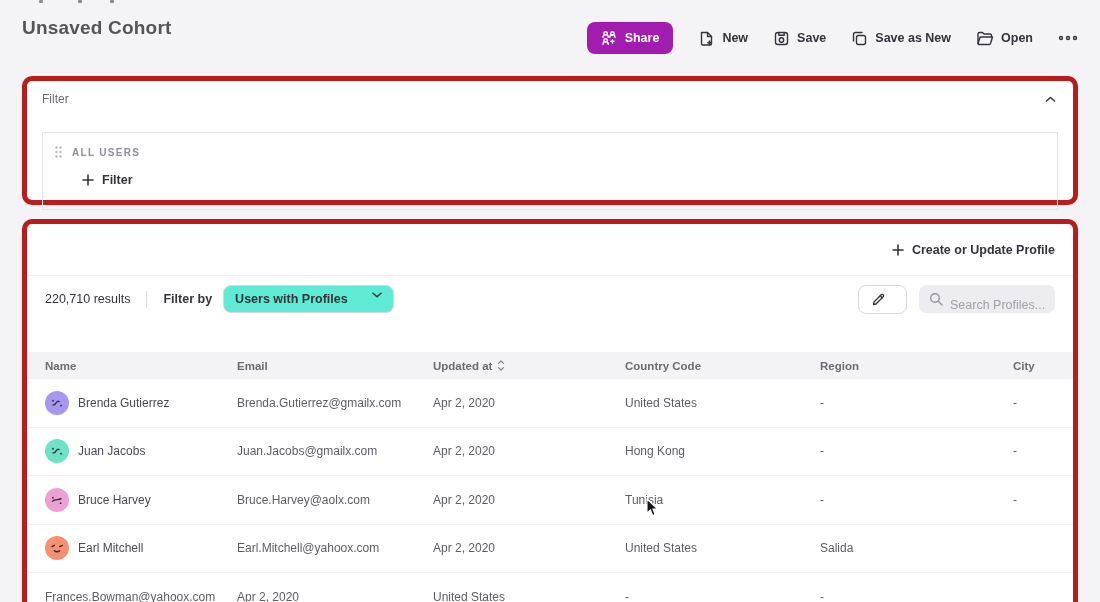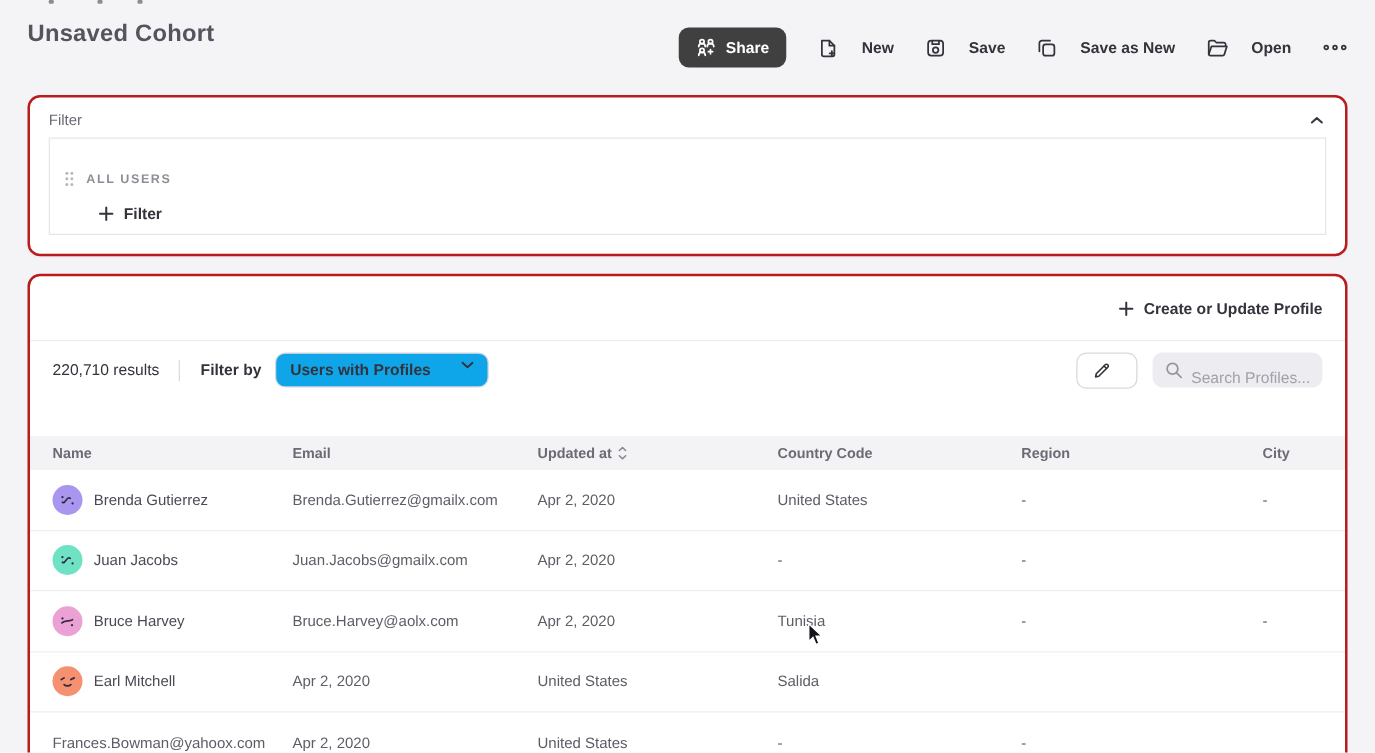--- a/index.html
+++ b/index.html
@@ -13,58 +13,58 @@
   }
   
   .remnant { position:absolute; top:0; height:3px; width:4px; background:#8d8a93; border-radius:1px; }
 
   
   .page-header { height:76px; padding:0 22px; display:flex; justify-content:space-between; }
   .page-title { font-size:19px; font-weight:bold; color:#56525e; margin-top:17px; letter-spacing:.2px; }
   .header-actions { display:flex; align-items:center; gap:25px; }
   .btn-primary {
     display:flex; align-items:center; gap:8px;
-    background:#404040; color:#fff; border:none; border-radius:8px;
+    background:#a21caf; color:#fff; border:none; border-radius:8px;
     padding:8px 14px; font-size:12.5px; font-weight:bold; font-family:inherit; cursor:pointer;
   }
   .btn-ghost {
-    display:flex; align-items:center; gap:18px;
+    display:flex; align-items:center; gap:7px;
     background:transparent; border:none; font-family:inherit;
     font-size:12.5px; font-weight:bold; color:#35323c; cursor:pointer;
   }
   .icon { display:inline-flex; flex:none; }
 
   
   .card {
-    background:#fff; border:2px solid #b91c1c; border-radius:10px;
+    background:#fff; border:5px solid #b91c1c; border-radius:10px;
     margin:0 22px; box-shadow:0 1px 2px rgba(40,35,60,.03);
   }
 
   
   .filter-card { padding:9px 15px 14px; height:129px; }
   .filter-head { display:flex; justify-content:space-between; align-items:center; height:18px; }
   .filter-title { font-size:12px; color:#6b6875; }
   .collapse-btn { background:none; border:none; cursor:pointer; display:flex; padding:2px; }
-  .filter-group { border:1px solid #e7e5e9; border-radius:0; margin-top:5px; height:78px; padding:26px 12px; }
+  .filter-group { border:1px solid #e7e5e9; border-radius:0; margin-top:24px; height:78px; padding:13px 12px; }
   .group-head { display:flex; align-items:center; gap:10px; }
   .group-label { font-size:10px; font-weight:bold; letter-spacing:1.3px; color:#908d97; }
   .add-filter { display:flex; align-items:center; gap:8px; margin:15px 0 0 27px;
     background:none; border:none; font-family:inherit; font-size:12.5px; font-weight:bold; color:#35323c; cursor:pointer; }
 
   
   .results-card { margin-top:14px; height:430px; overflow:hidden; padding:0; }
   .create-row { height:52px; display:flex; justify-content:flex-end; align-items:center; padding:0 18px; border-bottom:1px solid #efedf1; }
   .create-btn { display:flex; align-items:center; gap:8px; background:none; border:none;
     font-family:inherit; font-size:12.5px; font-weight:bold; color:#35323c; cursor:pointer; }
 
   .toolbar { height:46px; display:flex; align-items:center; padding:0 18px; }
   .results-count { font-size:12.5px; font-weight:normal; color:#35323c; }
   .vdiv { width:1px; height:17px; background:#dcdbe0; margin:0 16px; }
   .filter-by { font-size:12.5px; font-weight:bold; color:#35323c; margin-right:11px; }
-  .dropdown-btn { display:flex; align-items:flex-start; gap:24px; background:#0ea5e9; border:1px solid #d9d7dd; border-radius:8px;
+  .dropdown-btn { display:flex; align-items:flex-start; gap:24px; background:#5eead4; border:1px solid #d9d7dd; border-radius:8px;
     padding:6px 11px; font-family:inherit; font-size:12.5px; font-weight:bold; color:#35323c; cursor:pointer; }
   .spacer { flex:1; }
   .edit-cols-btn { display:flex; align-items:center; gap:8px; background:#fff; border:1px solid #d9d7dd; border-radius:8px;
     padding:6px 12px; font-family:inherit; font-size:12.5px; font-weight:bold; color:#35323c; cursor:pointer; margin-right:12px; }
   .search-box { display:flex; align-items:center; gap:7px; background:#edecf0; border-radius:8px; padding:0 10px; height:28px; width:136px; }
   .search-box input { border:none; background:transparent; outline:none; width:100%;
     font-family:Liberation Sans, sans-serif; font-size:12.5px; color:#3a3742;margin-top:12px; }
   .search-box input::placeholder { color:#a3a0aa; }
 
   .tgrid { display:grid; grid-template-columns:192px 196px 192px 195px 193px 1fr; align-items:center; padding:0 18px; }
@@ -291,20 +291,21 @@
         <svg width="18" height="18" viewBox="0 0 20 20" fill="none" stroke="#312b40" stroke-width="1.5" stroke-linecap="round">
             <path d="M5.5 12c2.5 2 4-6 7-3.5"></path>
             <circle cx="5.5" cy="7.5" r="1" fill="#312b40" stroke="none"></circle>
             <circle cx="14.5" cy="13" r="1" fill="#312b40" stroke="none"></circle>
           </svg>
       </span>
       <span>Juan Jacobs</span>
     </div>
     <div>Juan.Jacobs@gmailx.com</div>
     <div>Apr 2, 2020</div>
+    <div>Hong Kong</div>
     <div>-</div>
     <div>-</div>
   </div>
 
   <div class="tgrid trow">
     <div class="name-cell">
       <span class="avatar" style="background-color: rgb(235, 161, 212);">
         <svg width="18" height="18" viewBox="0 0 20 20" fill="none" stroke="#312b40" stroke-width="1.5" stroke-linecap="round">
             <path d="M5 11.5c3-3 7-1 9.5-3"></path>
             <circle cx="5.5" cy="7.5" r="1" fill="#312b40" stroke="none"></circle>
@@ -322,20 +323,21 @@
 
   <div class="tgrid trow">
     <div class="name-cell">
       <span class="avatar" style="background-color: rgb(245, 145, 112);">
         <svg width="18" height="18" viewBox="0 0 20 20" fill="none" stroke="#312b40" stroke-width="1.5" stroke-linecap="round">
             <path d="M4.5 8.5 7 7m6 1.5L16 7M7 13c1.5 1.5 4.5 1.5 6 0"></path>
           </svg>
       </span>
       <span>Earl Mitchell</span>
     </div>
+    <div>Earl.Mitchell@yahoox.com</div>
     <div>Apr 2, 2020</div>
     <div><span>United States</span></div>
     <div>Salida</div>
   </div>
 
   <div class="tgrid trow">
     <div>Frances.Bowman@yahoox.com</div>
     <div>Apr 2, 2020</div>
     <div>United States</div>
     <div>-</div>

